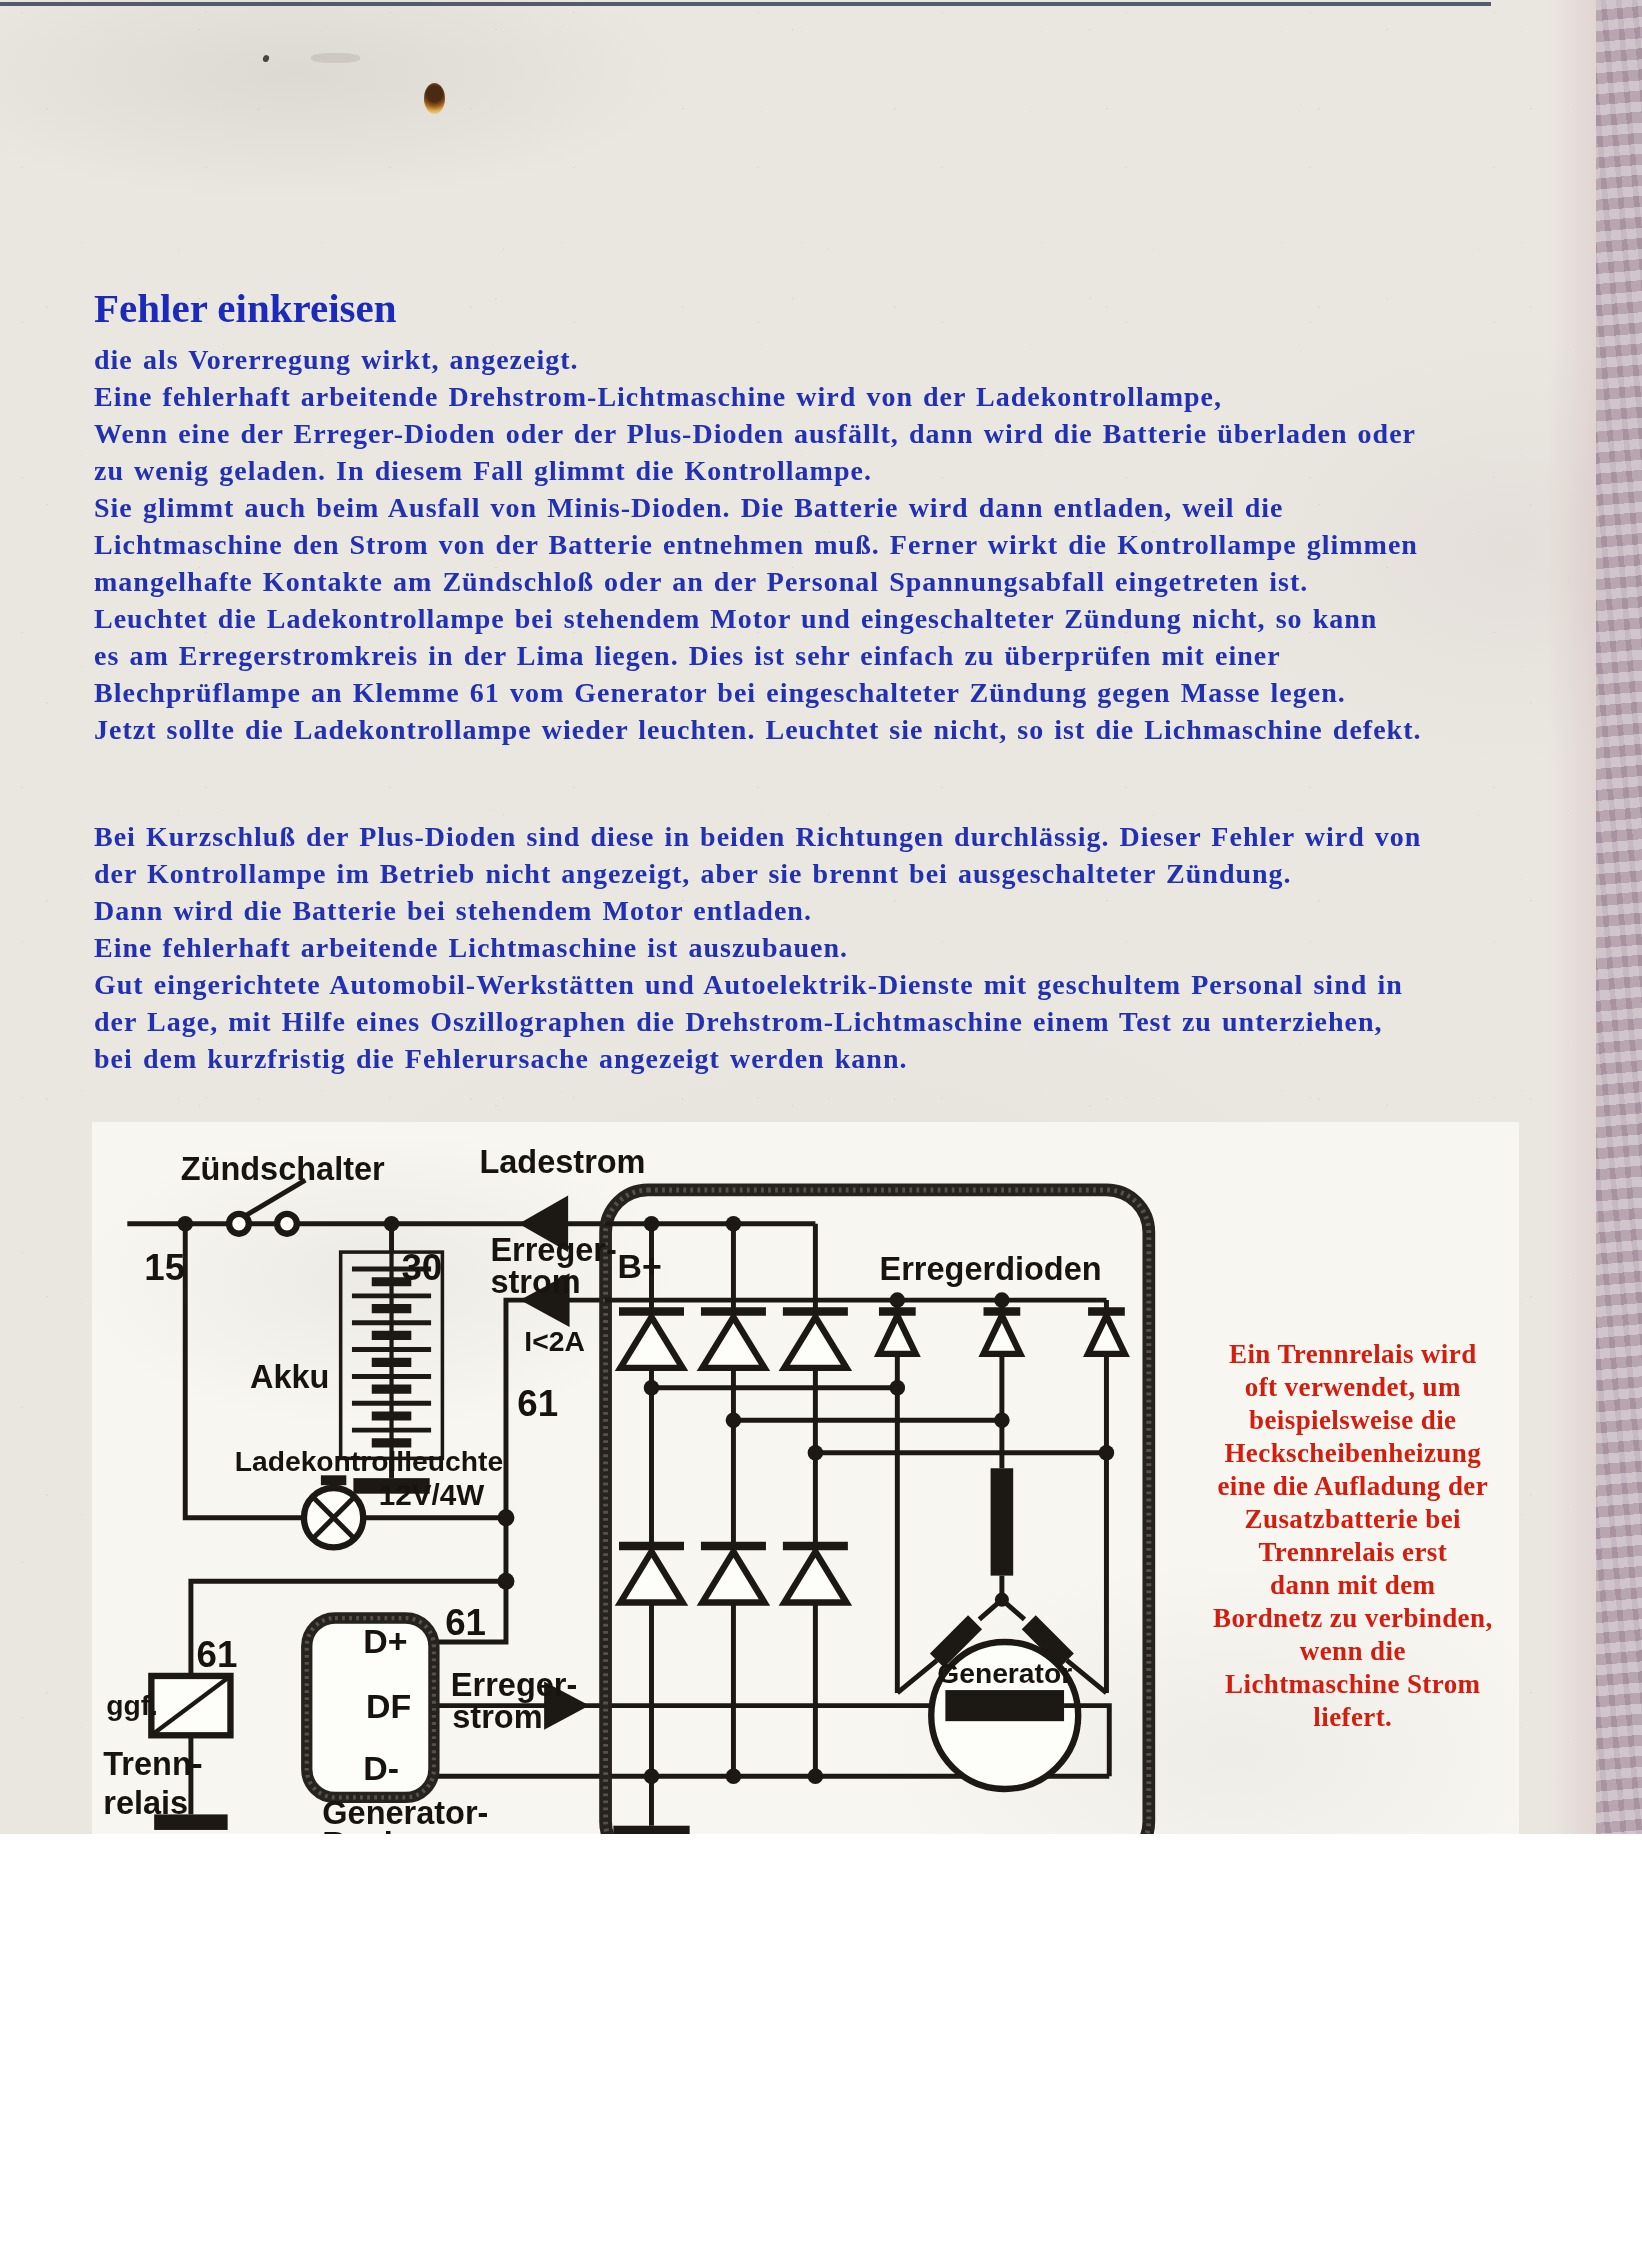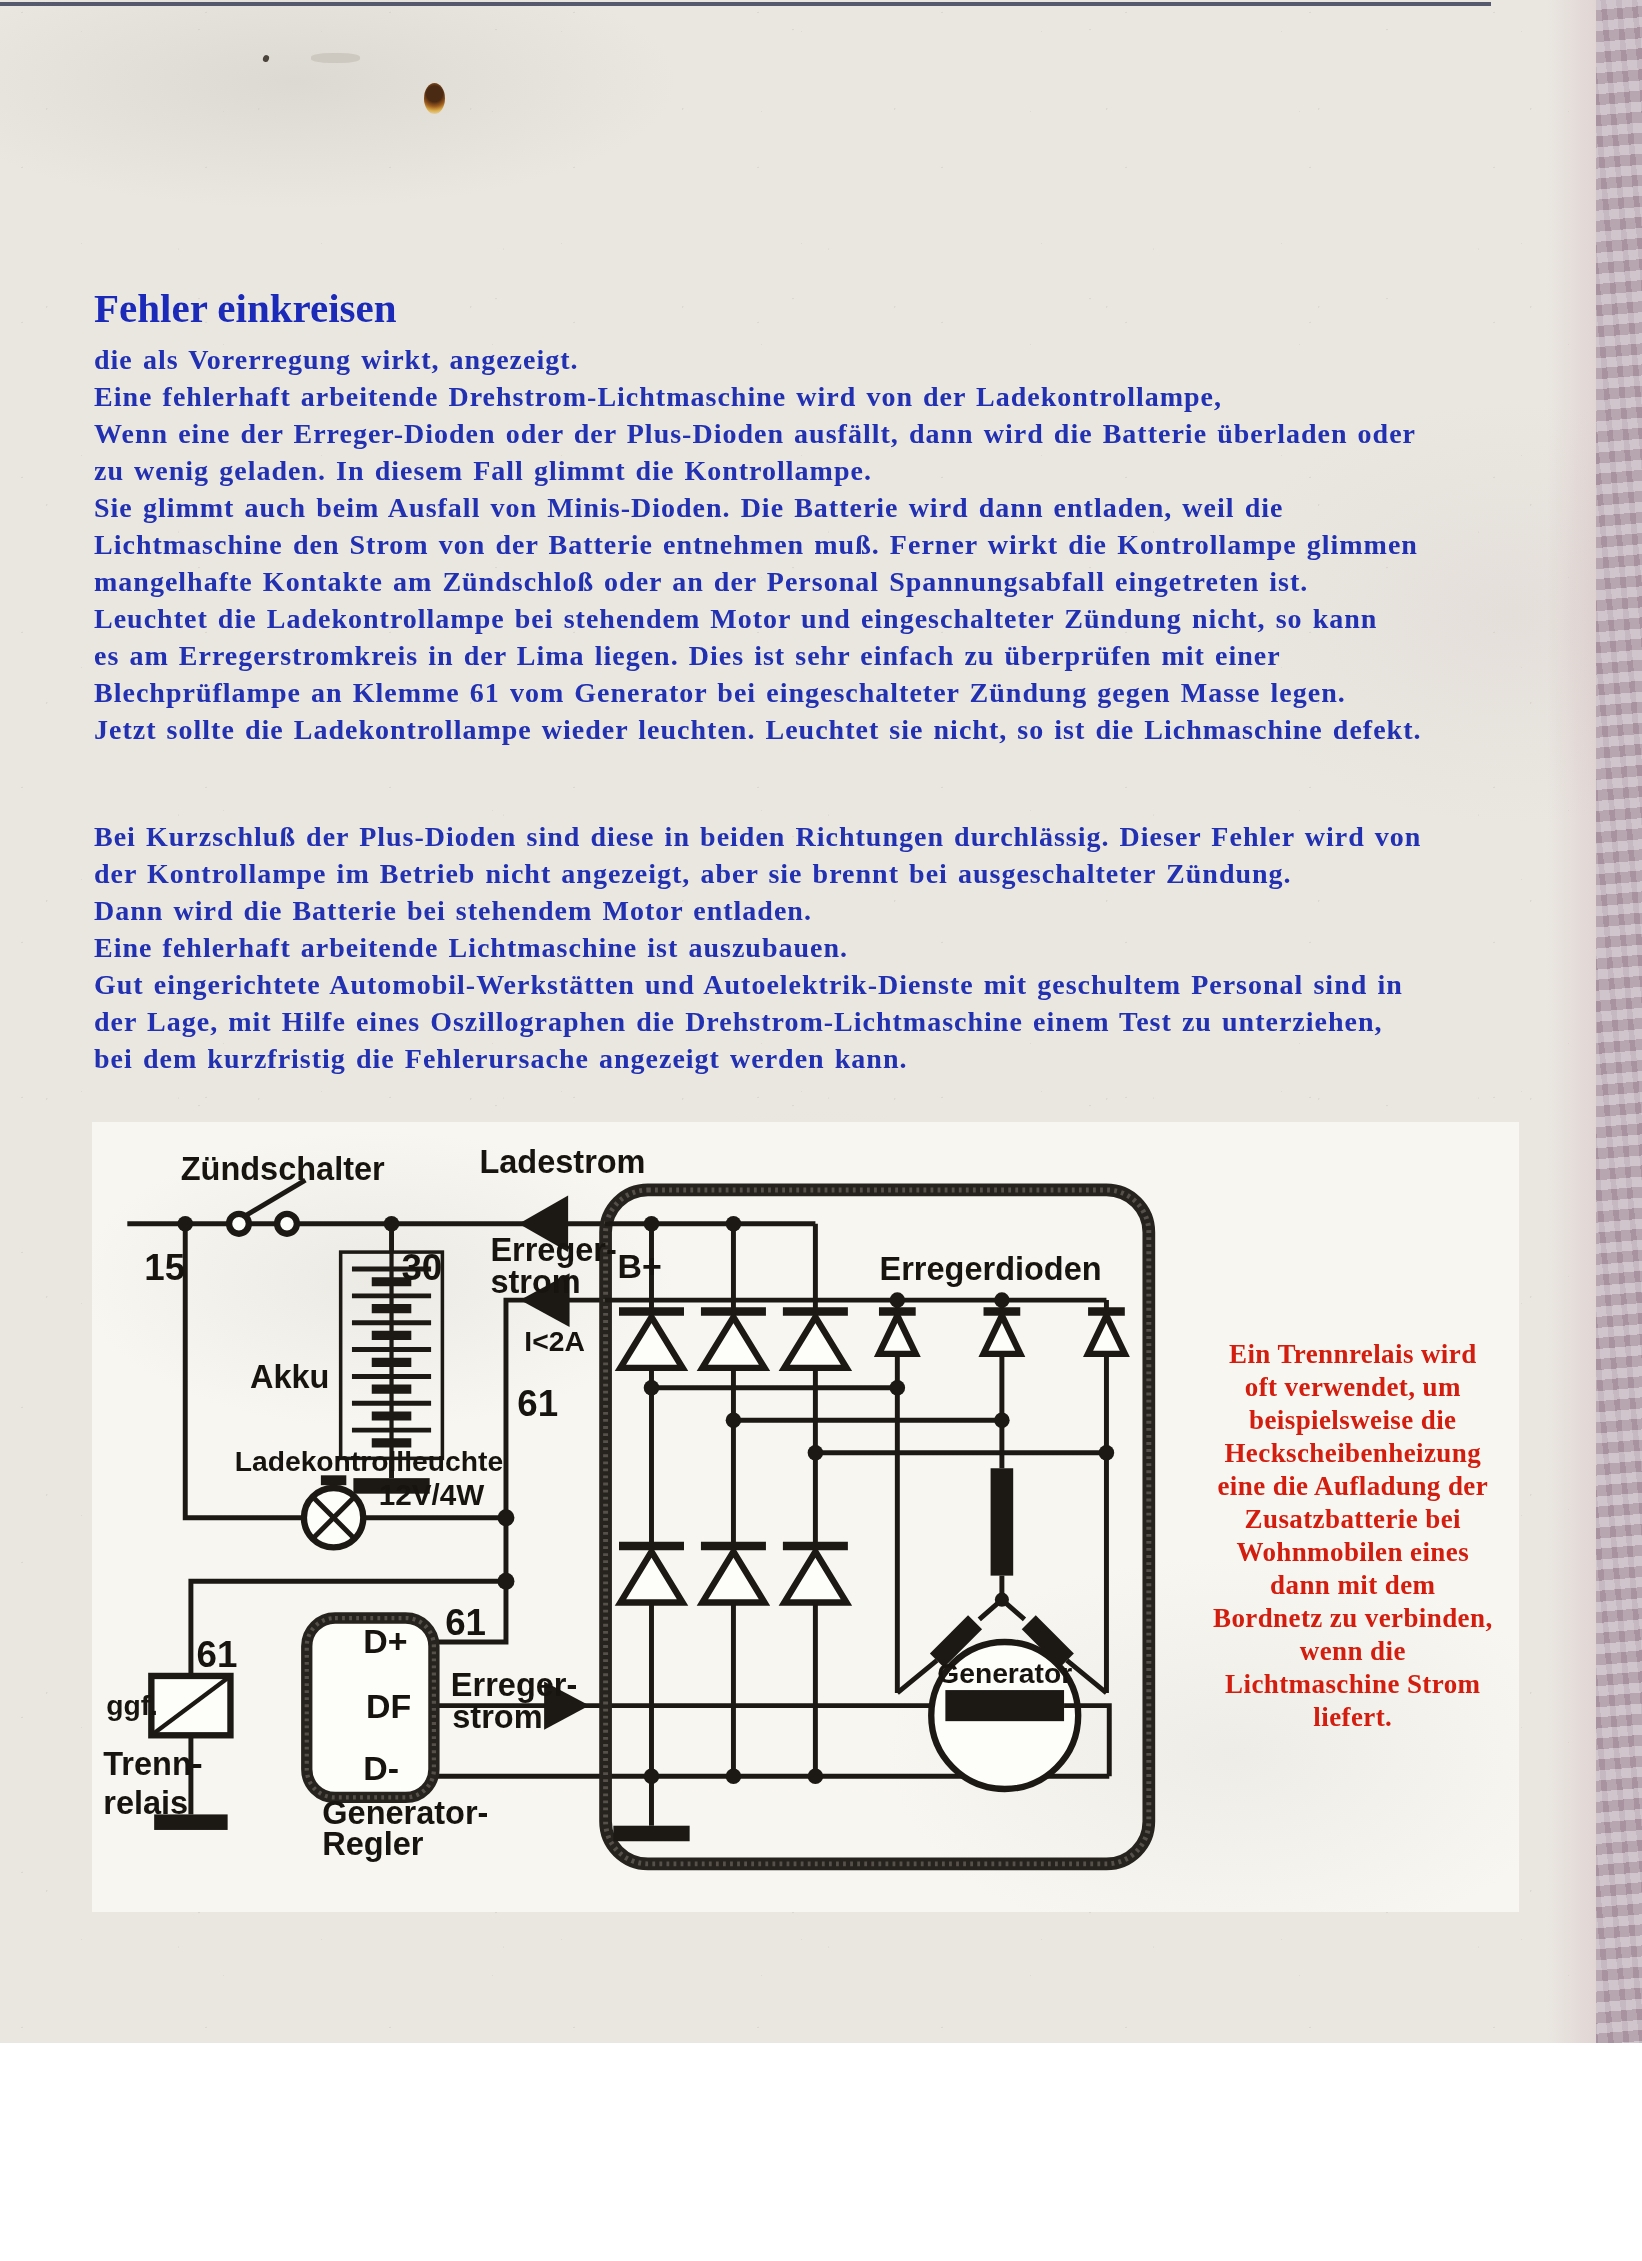--- a/index.html
+++ b/index.html
@@ -1,18 +1,18 @@
 <!DOCTYPE html>
 <html style="font-size:11.3px"><head>
 <meta charset="utf-8">
 <style>
   html,body{margin:0;padding:0;}
   .page{
     position:relative;
-    width:1643px;height:2043px;
+    width:1643px;height:1834px;
     background:
       radial-gradient(ellipse 636px 212px at 18% 4%, rgba(180,175,168,.25), transparent 60%),
       radial-gradient(ellipse 495px 353px at 92% 30%, rgba(205,190,188,.20), transparent 60%),
       radial-gradient(ellipse 848px 495px at 50% 70%, rgba(210,206,198,.18), transparent 65%),
       #eae7e1;
     overflow:hidden;
     font-family:"Liberation Serif", serif;
   }
   .mottle{position:absolute;inset:0;pointer-events:none;opacity:.5;
     background-image:
@@ -277,21 +277,21 @@
     </svg>
   </div>
 
   <div class="sidenote">
     <div class="ln">Ein Trennrelais wird</div>
     <div class="ln">oft verwendet, um</div>
     <div class="ln">beispielsweise die</div>
     <div class="ln">Heckscheibenheizung</div>
     <div class="ln">eine die Aufladung der</div>
     <div class="ln">Zusatzbatterie bei</div>
-    <div class="ln">Wohnmobilen eines</div>
+    <div class="ln">Trennrelais erst</div>
     <div class="ln">dann mit dem</div>
     <div class="ln">Bordnetz zu verbinden,</div>
     <div class="ln">wenn die</div>
     <div class="ln">Lichtmaschine Strom</div>
     <div class="ln">liefert.</div>
   </div>
 </div>
 
 
 </body></html>

